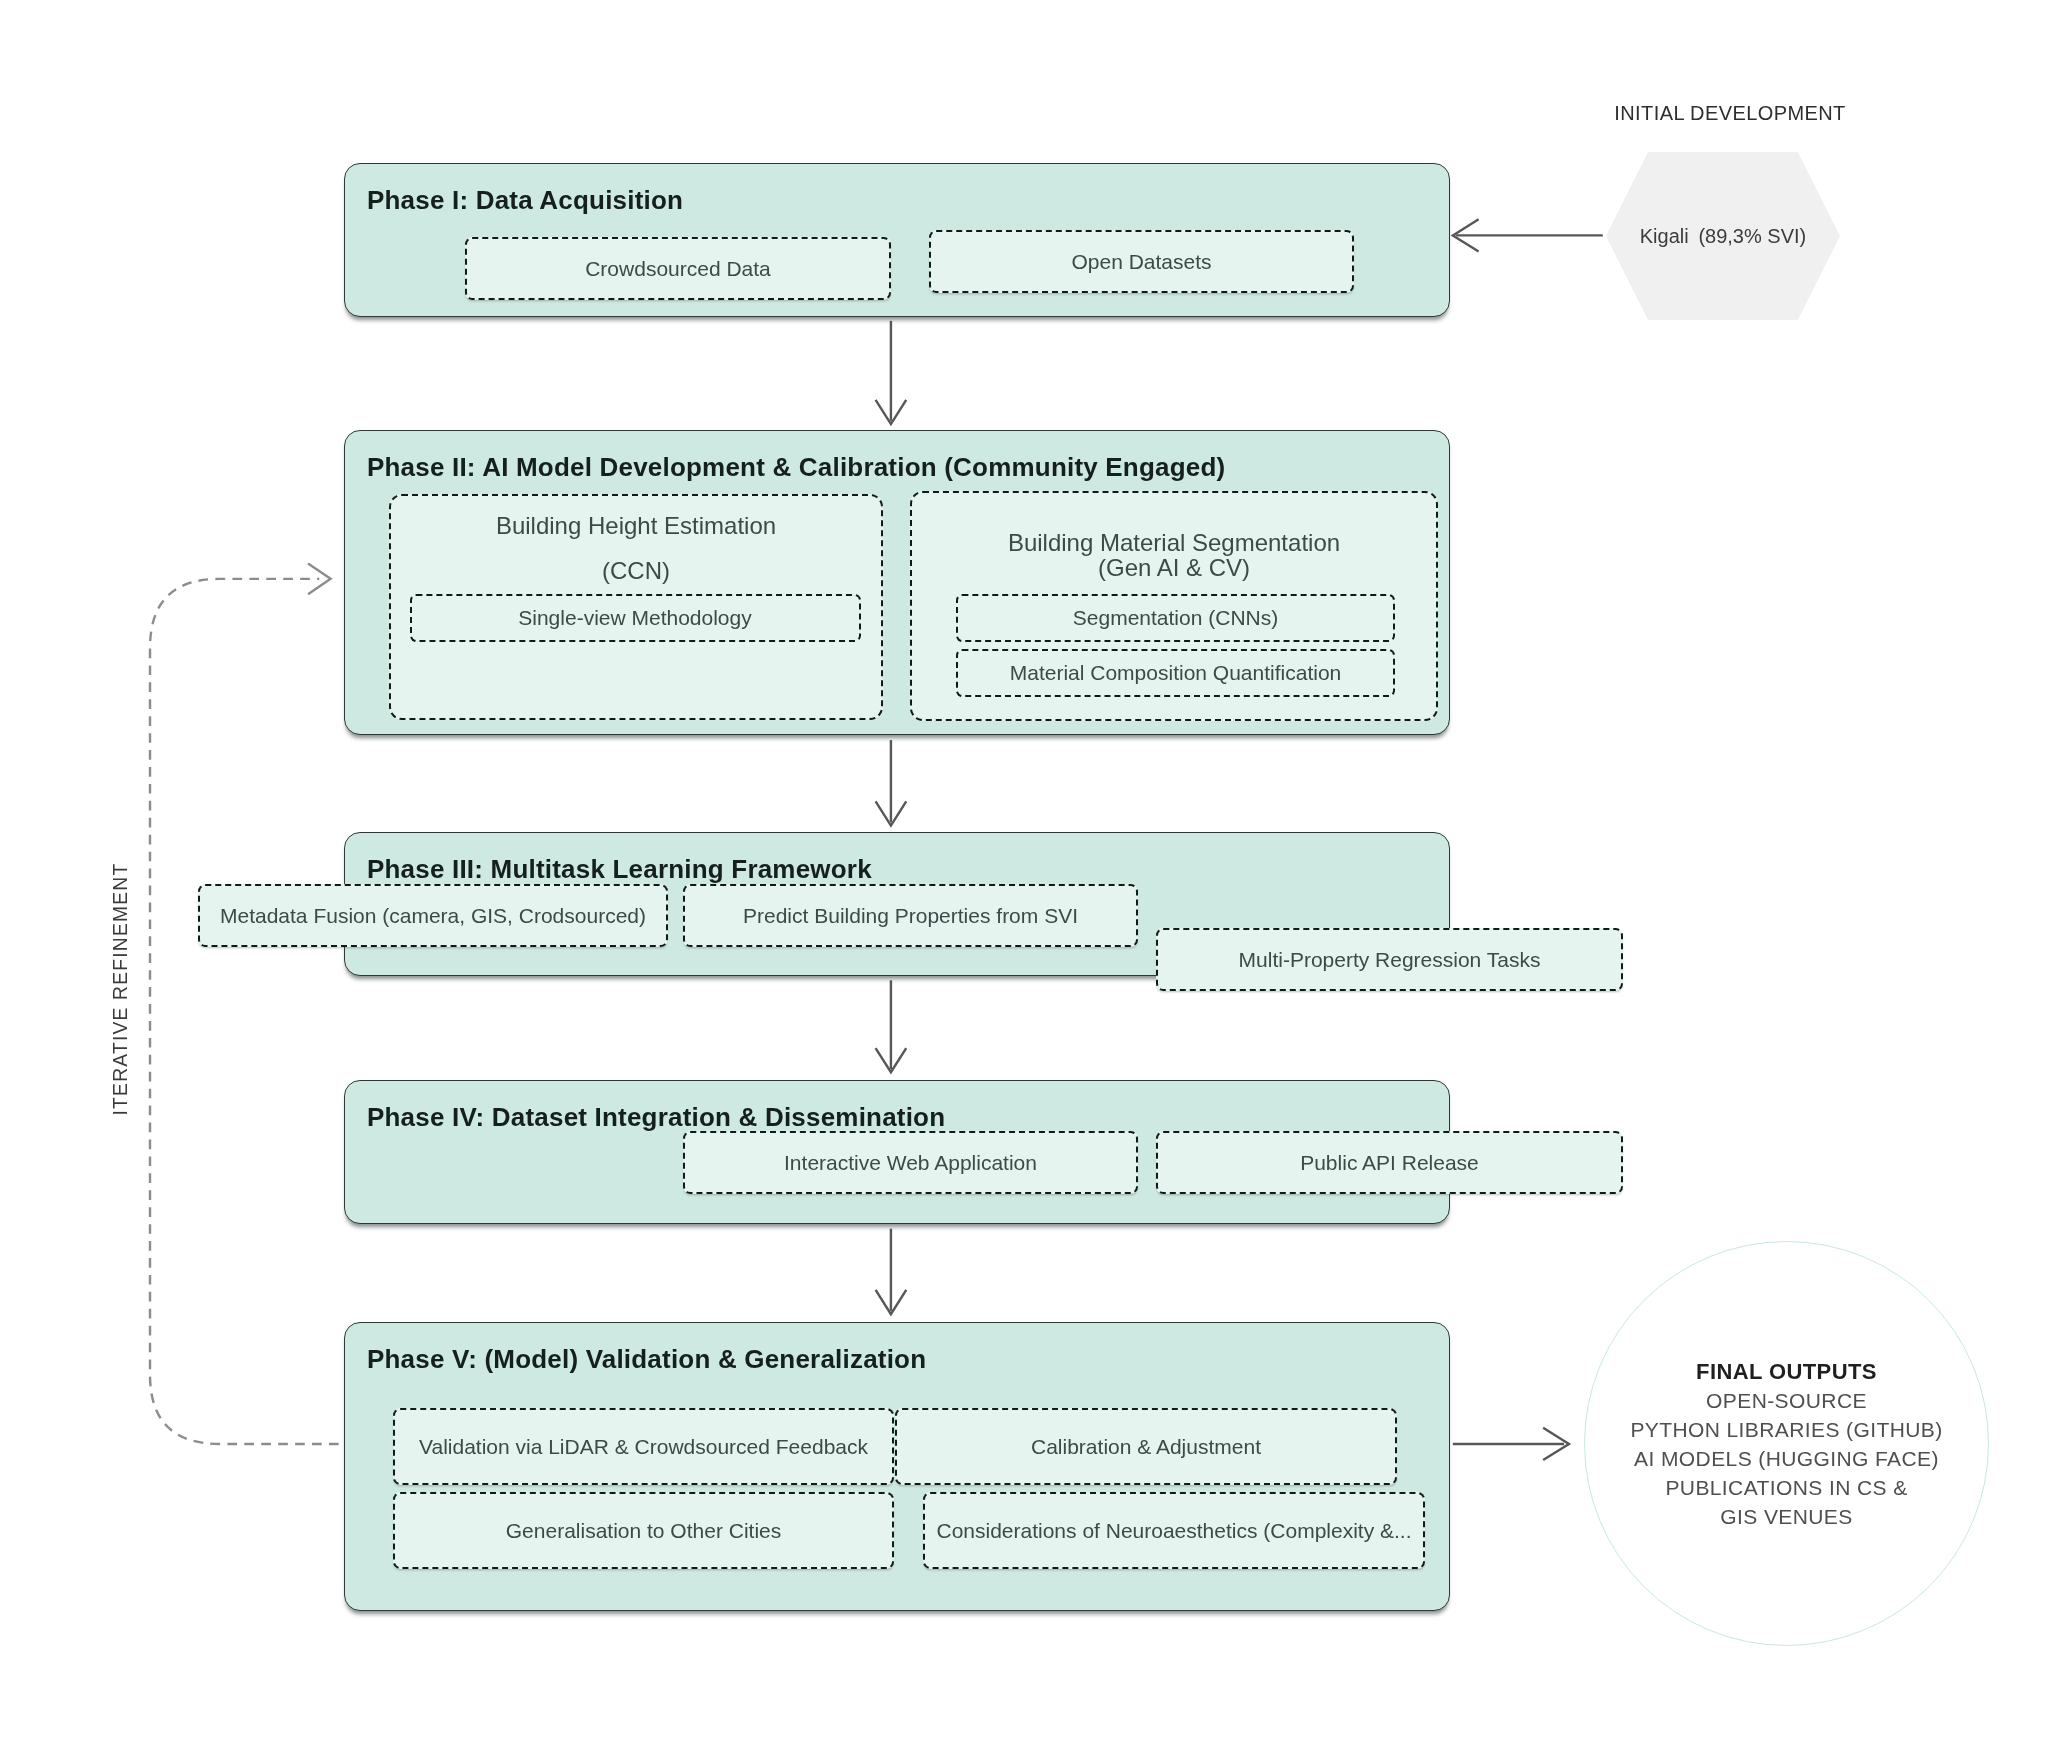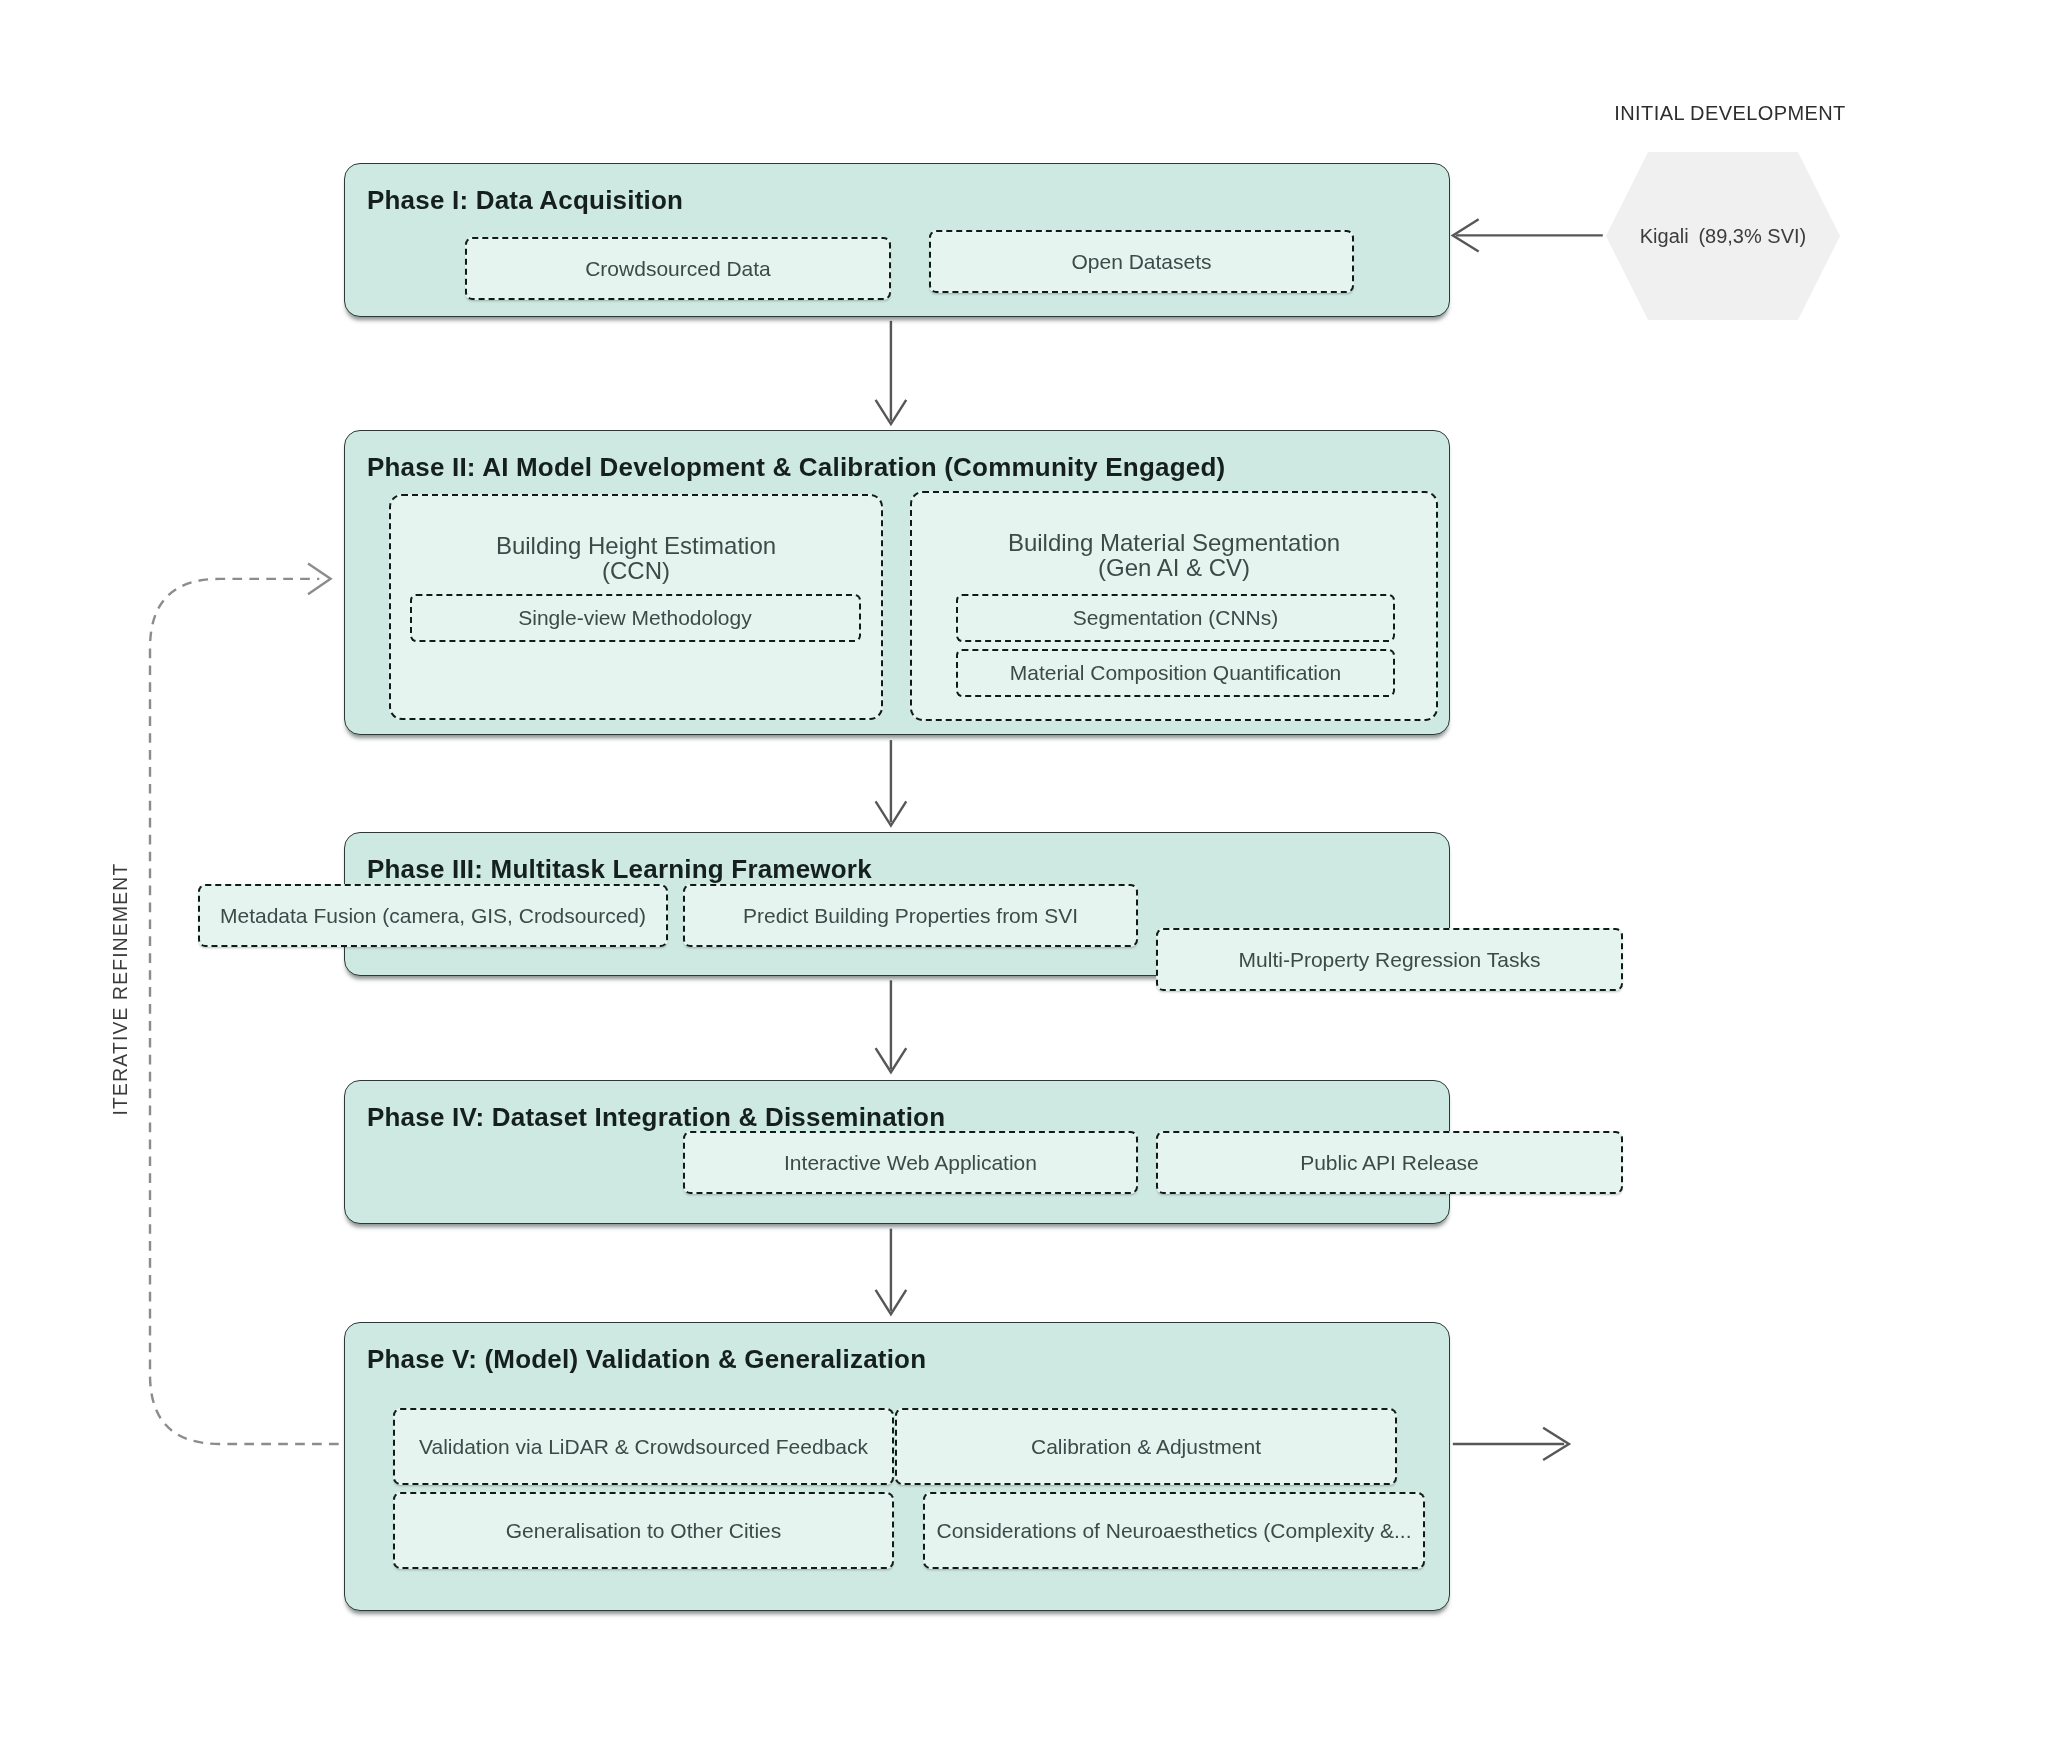--- a/index.html
+++ b/index.html
@@ -105,21 +105,21 @@
   <div class="phase" style="left:344px;top:163px;width:1104px;height:152px;">
     <div class="phase-title">Phase I: Data Acquisition</div>
     <div class="ditem" style="left:120px;top:73px;width:422px;height:59px;">Crowdsourced Data</div>
     <div class="ditem" style="left:584px;top:66px;width:421px;height:59px;">Open Datasets</div>
   </div>
 
   <div class="phase" style="left:344px;top:430px;width:1104px;height:303px;">
     <div class="phase-title">Phase II: AI Model Development &amp; Calibration (Community Engaged)</div>
 
     <div class="group" style="left:44px;top:63px;width:490px;height:222px;">
-      <div class="group-title" style="top:36px;">Building Height Estimation</div>
+      <div class="group-title" style="top:16px;">Building Height Estimation</div>
       <div class="group-title" style="top:61px;">(CCN)</div>
       <div class="subitem" style="left:18.5px;top:98px;width:447px;height:44px;">Single-view Methodology</div>
     </div>
 
     <div class="group" style="left:565px;top:60px;width:524px;height:226px;">
       <div class="group-title" style="top:36px;">Building Material Segmentation</div>
       <div class="group-title" style="top:61px;">(Gen AI &amp; CV)</div>
       <div class="subitem" style="left:44px;top:156px;width:435px;height:44px;">Material Composition Quantification</div>
       <div class="subitem" style="left:44px;top:101px;width:435px;height:44px;">Segmentation (CNNs)</div>
     </div>
@@ -141,15 +141,23 @@
   <div class="phase" style="left:344px;top:1322px;width:1104px;height:287px;">
     <div class="phase-title">Phase V: (Model) Validation &amp; Generalization</div>
     <div class="ditem" style="left:48px;top:85px;width:497px;height:73px;">Validation via LiDAR &amp; Crowdsourced Feedback</div>
     <div class="ditem" style="left:550px;top:85px;width:498px;height:73px;">Calibration &amp; Adjustment</div>
     <div class="ditem" style="left:48px;top:169px;width:497px;height:73px;">Generalisation to Other Cities</div>
     <div class="ditem" style="left:578px;top:169px;width:498px;height:73px;">Considerations of Neuroaesthetics (Complexity &amp;...</div>
   </div>
 
   <div class="vlabel">ITERATIVE REFINEMENT</div>
 
+  <div class="circle">
+    <div class="c-title">FINAL OUTPUTS</div>
+    <div class="c-line">OPEN-SOURCE</div>
+    <div class="c-line">PYTHON LIBRARIES (GITHUB)</div>
+    <div class="c-line">AI MODELS (HUGGING FACE)</div>
+    <div class="c-line">PUBLICATIONS IN CS &amp;</div>
+    <div class="c-line">GIS VENUES</div>
+  </div>
 
 </div>
 
 
 </body></html>

